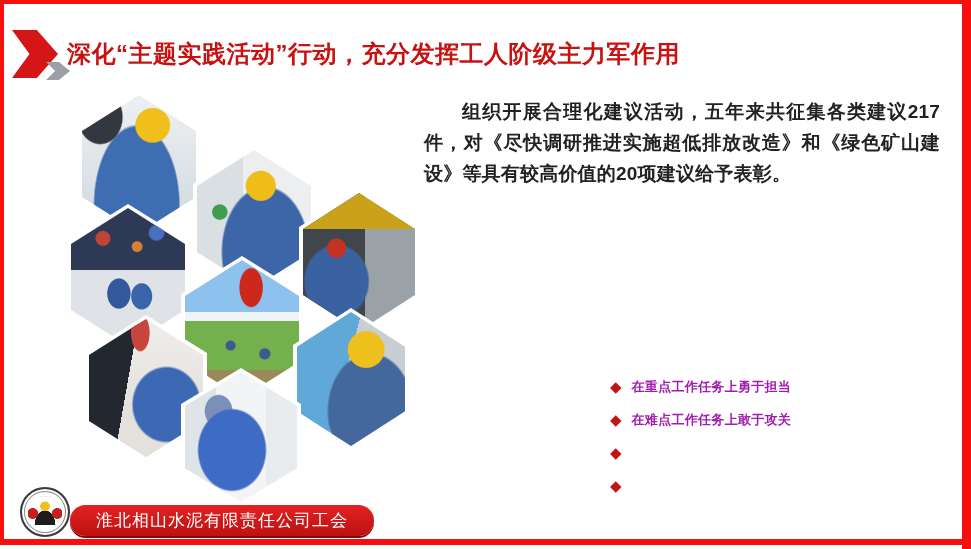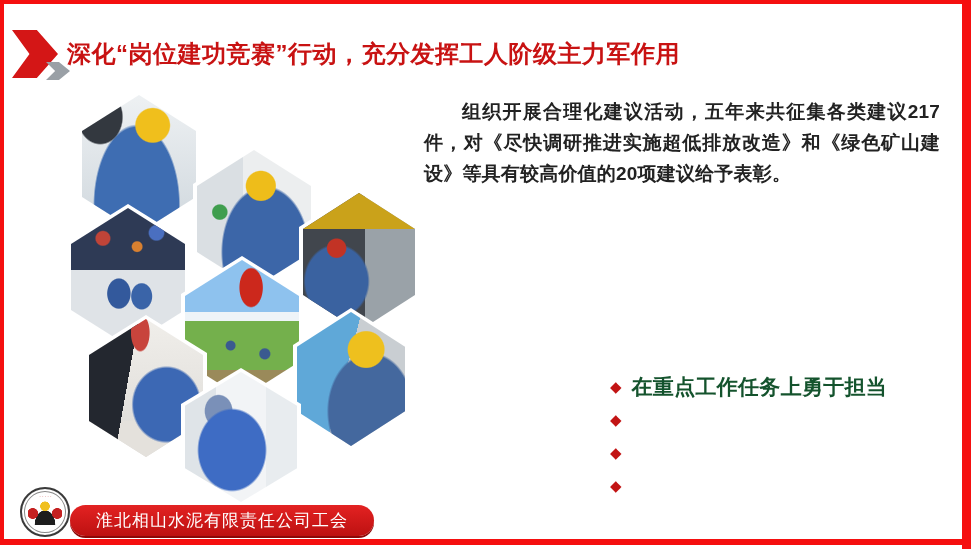--- a/index.html
+++ b/index.html
@@ -79,21 +79,21 @@
   .content p{
     margin:0;font-size:19px;line-height:31px;font-weight:600;
     text-align:justify;text-indent:2em;letter-spacing:0.2px;
   }
   .content p + p{margin-top:6px;text-decoration:underline;}
 
   
   .bullets{position:absolute;left:610px;top:370px;}
   .bullet{display:flex;align-items:center;height:33px;}
   .diamond{font-size:15px;color:#c21414;margin-right:10px;line-height:1;}
-  .bullet-label{font-size:21px;font-weight:bold;color:#14532d;white-space:nowrap;letter-spacing:0.3px;}
+  .bullet-label{font-size:13px;font-weight:bold;color:#a21caf;white-space:nowrap;letter-spacing:0.3px;}
 
   
   .banner{
     position:absolute;left:70px;top:505px;width:304px;height:31px;
     background:linear-gradient(180deg,#e32222,#bd1111);
     border-radius:16px;box-shadow:0 2px 0 #8c0808;
     display:flex;align-items:center;justify-content:center;
   }
   .banner-text{color:#ffffff;font-size:17px;font-weight:normal;white-space:nowrap;letter-spacing:1px;}
   .logo{
@@ -124,21 +124,21 @@
   <div class="border-top"></div>
   <div class="border-left"></div>
   <div class="border-bottom"></div>
   <div class="border-right"></div>
 
   <div class="title-row">
     <div class="arrow-icon">
       <span class="chev red"></span>
       <span class="chev gray"></span>
     </div>
-    <h1 class="slide-title">深化“岗位建功竞赛”行动，充分发挥工人阶级主力军作用</h1>
+    <h1 class="slide-title">深化“主题实践活动”行动，充分发挥工人阶级主力军作用</h1>
   </div>
 
   <div class="collage">
     <div class="hex" style="left:78px;top:91px;width:122px;height:146px;">
         <div class="hex-in p1"></div>
       </div>
     <div class="hex" style="left:193px;top:146px;width:122px;height:146px;">
         <div class="hex-in p2"></div>
       </div>
     <div class="hex" style="left:299px;top:189px;width:120px;height:146px;">
@@ -165,20 +165,21 @@
     <p>组织开展合理化建议活动，五年来共征集各类建议217件，对《尽快调研推进实施超低排放改造》和《绿色矿山建设》等具有较高价值的20项建议给予表彰。</p>
   </div>
 
   <div class="bullets">
     <div class="bullet">
       <span class="diamond">◆</span>
       <span class="bullet-label">在重点工作任务上勇于担当</span>
     </div>
     <div class="bullet">
       <span class="diamond">◆</span>
+      <span class="bullet-label">在难点工作任务上敢于攻关</span>
     </div>
     <div class="bullet">
       <span class="diamond">◆</span>
     </div>
     <div class="bullet">
       <span class="diamond">◆</span>
     </div>
   </div>
 
   <div class="banner">

